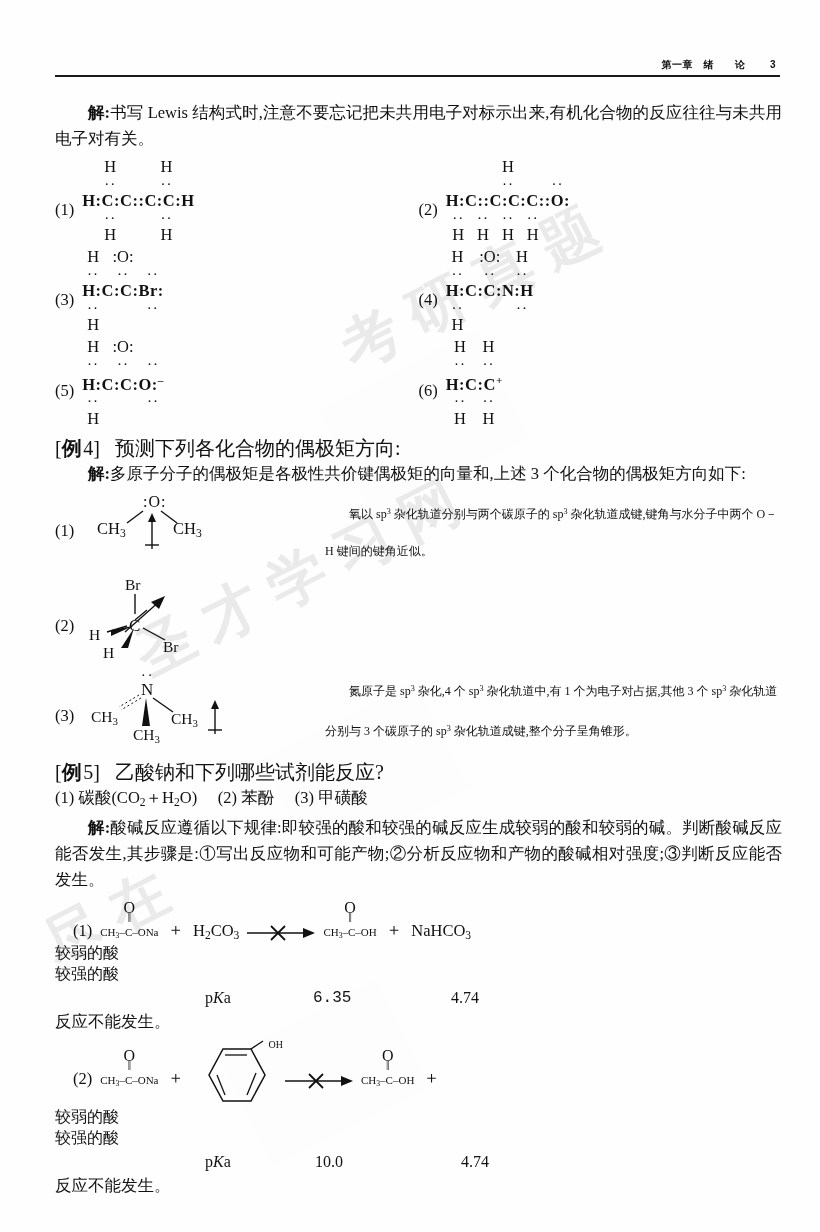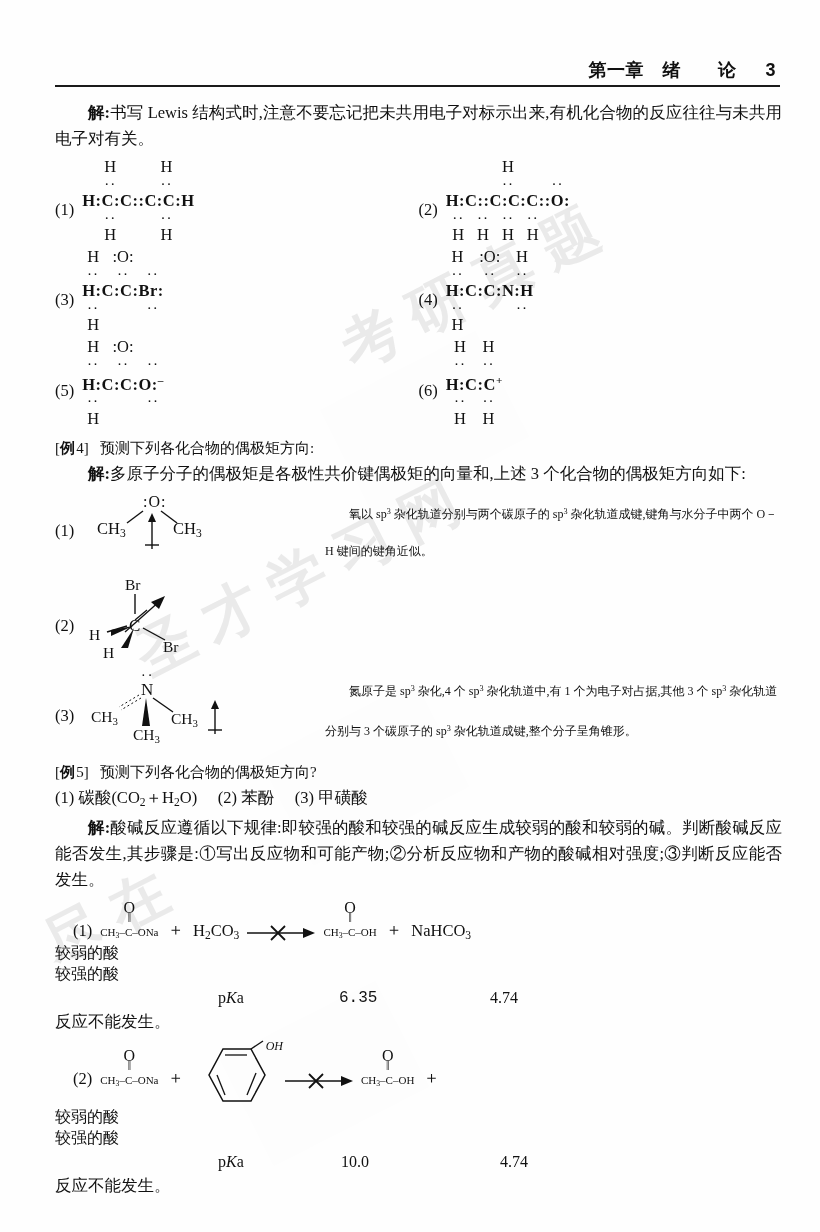--- a/index.html
+++ b/index.html
@@ -20,21 +20,21 @@
   .wm .s2{left:120px;top:540px;}
   .wm .s3{left:40px;top:880px;}
   .wmband{position:absolute;width:1100px;height:120px;background:linear-gradient(90deg,rgba(0,0,0,0) 0%,rgba(0,0,0,.05) 40%,rgba(0,0,0,.02) 100%);transform:rotate(-27deg);}
   .b1{left:-60px;top:330px;}
   .b2{left:-120px;top:680px;}
   .b3{left:-160px;top:980px;}
 
   
   .header{position:absolute;left:55px;right:40px;top:58px;}
   .hdr-text{
-    text-align:right;font-weight:bold;font-size:18px;letter-spacing:.5px;
+    text-align:right;font-weight:bold;font-size:10px;letter-spacing:.5px;
     font-family:"Liberation Sans","DejaVu Sans",sans-serif;
     padding-right:4px;padding-bottom:3px;
   }
   .hdr-rule{height:2px;background:#1a1a1a;}
 
   .content{position:absolute;left:55px;right:38px;top:100px;}
 
   p.para{margin:0 0 2px 0;font-size:16.5px;line-height:26px;text-align:justify;}
   .indent{text-indent:2em;}
   .bold{font-weight:bold;}
@@ -46,21 +46,21 @@
   .lewis-row{display:flex;align-items:flex-start;margin-bottom:5px;}
   .lewis-col{width:50%;display:flex;align-items:center;}
   .lewis-col .lbl{font-size:16.5px;padding-right:8px;padding-top:18px;white-space:nowrap;}
   .lw{font-family:"Liberation Serif","DejaVu Serif",serif;font-size:17px;line-height:1;}
   .lw table{border-collapse:collapse;}
   .lw td{text-align:center;padding:0;height:17px;line-height:17px;font-size:16.5px;white-space:nowrap;}
   .lw td.dot{height:8px;line-height:8px;font-size:15px;letter-spacing:1px;}
   .lw .chain{font-size:16.5px;letter-spacing:.5px;white-space:nowrap;font-weight:bold;}
 
   
-  .ex-head{font-size:15px;line-height:26px;margin:8px 0 0 0;}
+  .ex-head{font-size:20px;line-height:26px;margin:8px 0 0 0;}
   .ex-head .n{font-weight:bold;}
   .cmpd-line{font-size:16.5px;line-height:26px;margin:0;}
 
   
   .dip-row{display:flex;align-items:flex-start;margin:6px 0 2px 0;}
   .dip-struct{width:270px;flex:0 0 270px;position:relative;font-size:15.5px;}
   .dip-text{flex:1;font-size:12px;line-height:37px;text-indent:2em;}
 
   .struct1{position:relative;height:62px;}
   .struct1 .lab{position:absolute;left:0;top:28px;font-size:16.5px;}
@@ -84,26 +84,26 @@
   .rxn-line{display:flex;align-items:flex-end;font-size:16.5px;white-space:nowrap;}
   .acyl{display:inline-block;position:relative;padding-top:22px;}
   .acyl .o{position:absolute;left:50%;top:0;transform:translateX(-50%);font-size:16px;}
   .acyl .dbl{position:absolute;left:50%;top:15px;transform:translateX(-50%);font-size:12px;line-height:8px;}
   .acyl .body{font-size:11px;}
   .plus{padding:0 9px;}
   .noreact-arrow{display:inline-block;width:72px;height:20px;position:relative;margin:0 6px;}
   .noreact-arrow svg{position:absolute;left:0;bottom:-1px;}
 
   .label-row{display:flex;font-size:16px;margin-top:2px;flex-direction:column;}
-  .pka-row{display:flex;font-size:16px;margin-top:4px;gap:13px;}
+  .pka-row{display:flex;font-size:16px;margin-top:4px;}
   .pka-row .k{font-style:italic;}
 
   .ring{display:inline-block;position:relative;width:84px;height:74px;vertical-align:bottom;}
   .ring svg{position:absolute;left:0;top:0;}
-  .ring .sub{position:absolute;right:-6px;top:2px;font-size:12px;font-style:italic;}
+  .ring .sub{position:absolute;right:-6px;top:2px;font-size:10px;}
 </style>
 </head>
 <body>
 
 <div class="page">
 
   <div class="wm">
     <div class="wmband b1"></div>
     <div class="wmband b2"></div>
     <div class="wmband b3"></div>
@@ -457,21 +457,21 @@
           </svg>
         </div>
       </div>
       <div class="dip-text">
         氮原子是 sp<sup>3</sup> 杂化,4 个 sp<sup>3</sup> 杂化轨道中,有 1 个为电子对占据,其他 3 个 sp<sup>3</sup> 杂化轨道分别与 3 个碳原子的 sp<sup>3</sup> 杂化轨道成键,整个分子呈角锥形。
       </div>
     </div>
 
     <p class="ex-head">
       <span>[</span><span class="n">例</span> <span>5</span><span>]</span>
-      &nbsp;&nbsp;<span>预测下列各化合物的偶极矩方向?</span>
+      &nbsp;&nbsp;<span>乙酸钠和下列哪些试剂能反应?</span>
     </p>
     <p class="cmpd-line">
       <span>(1)</span>
       <span>碳酸(CO<sub>2</sub>＋H<sub>2</sub>O)</span>
       &nbsp;&nbsp;&nbsp;
       <span>(2)</span>
       <span>苯酚</span>
       &nbsp;&nbsp;&nbsp;
       <span>(3)</span>
       <span>甲磺酸</span>

